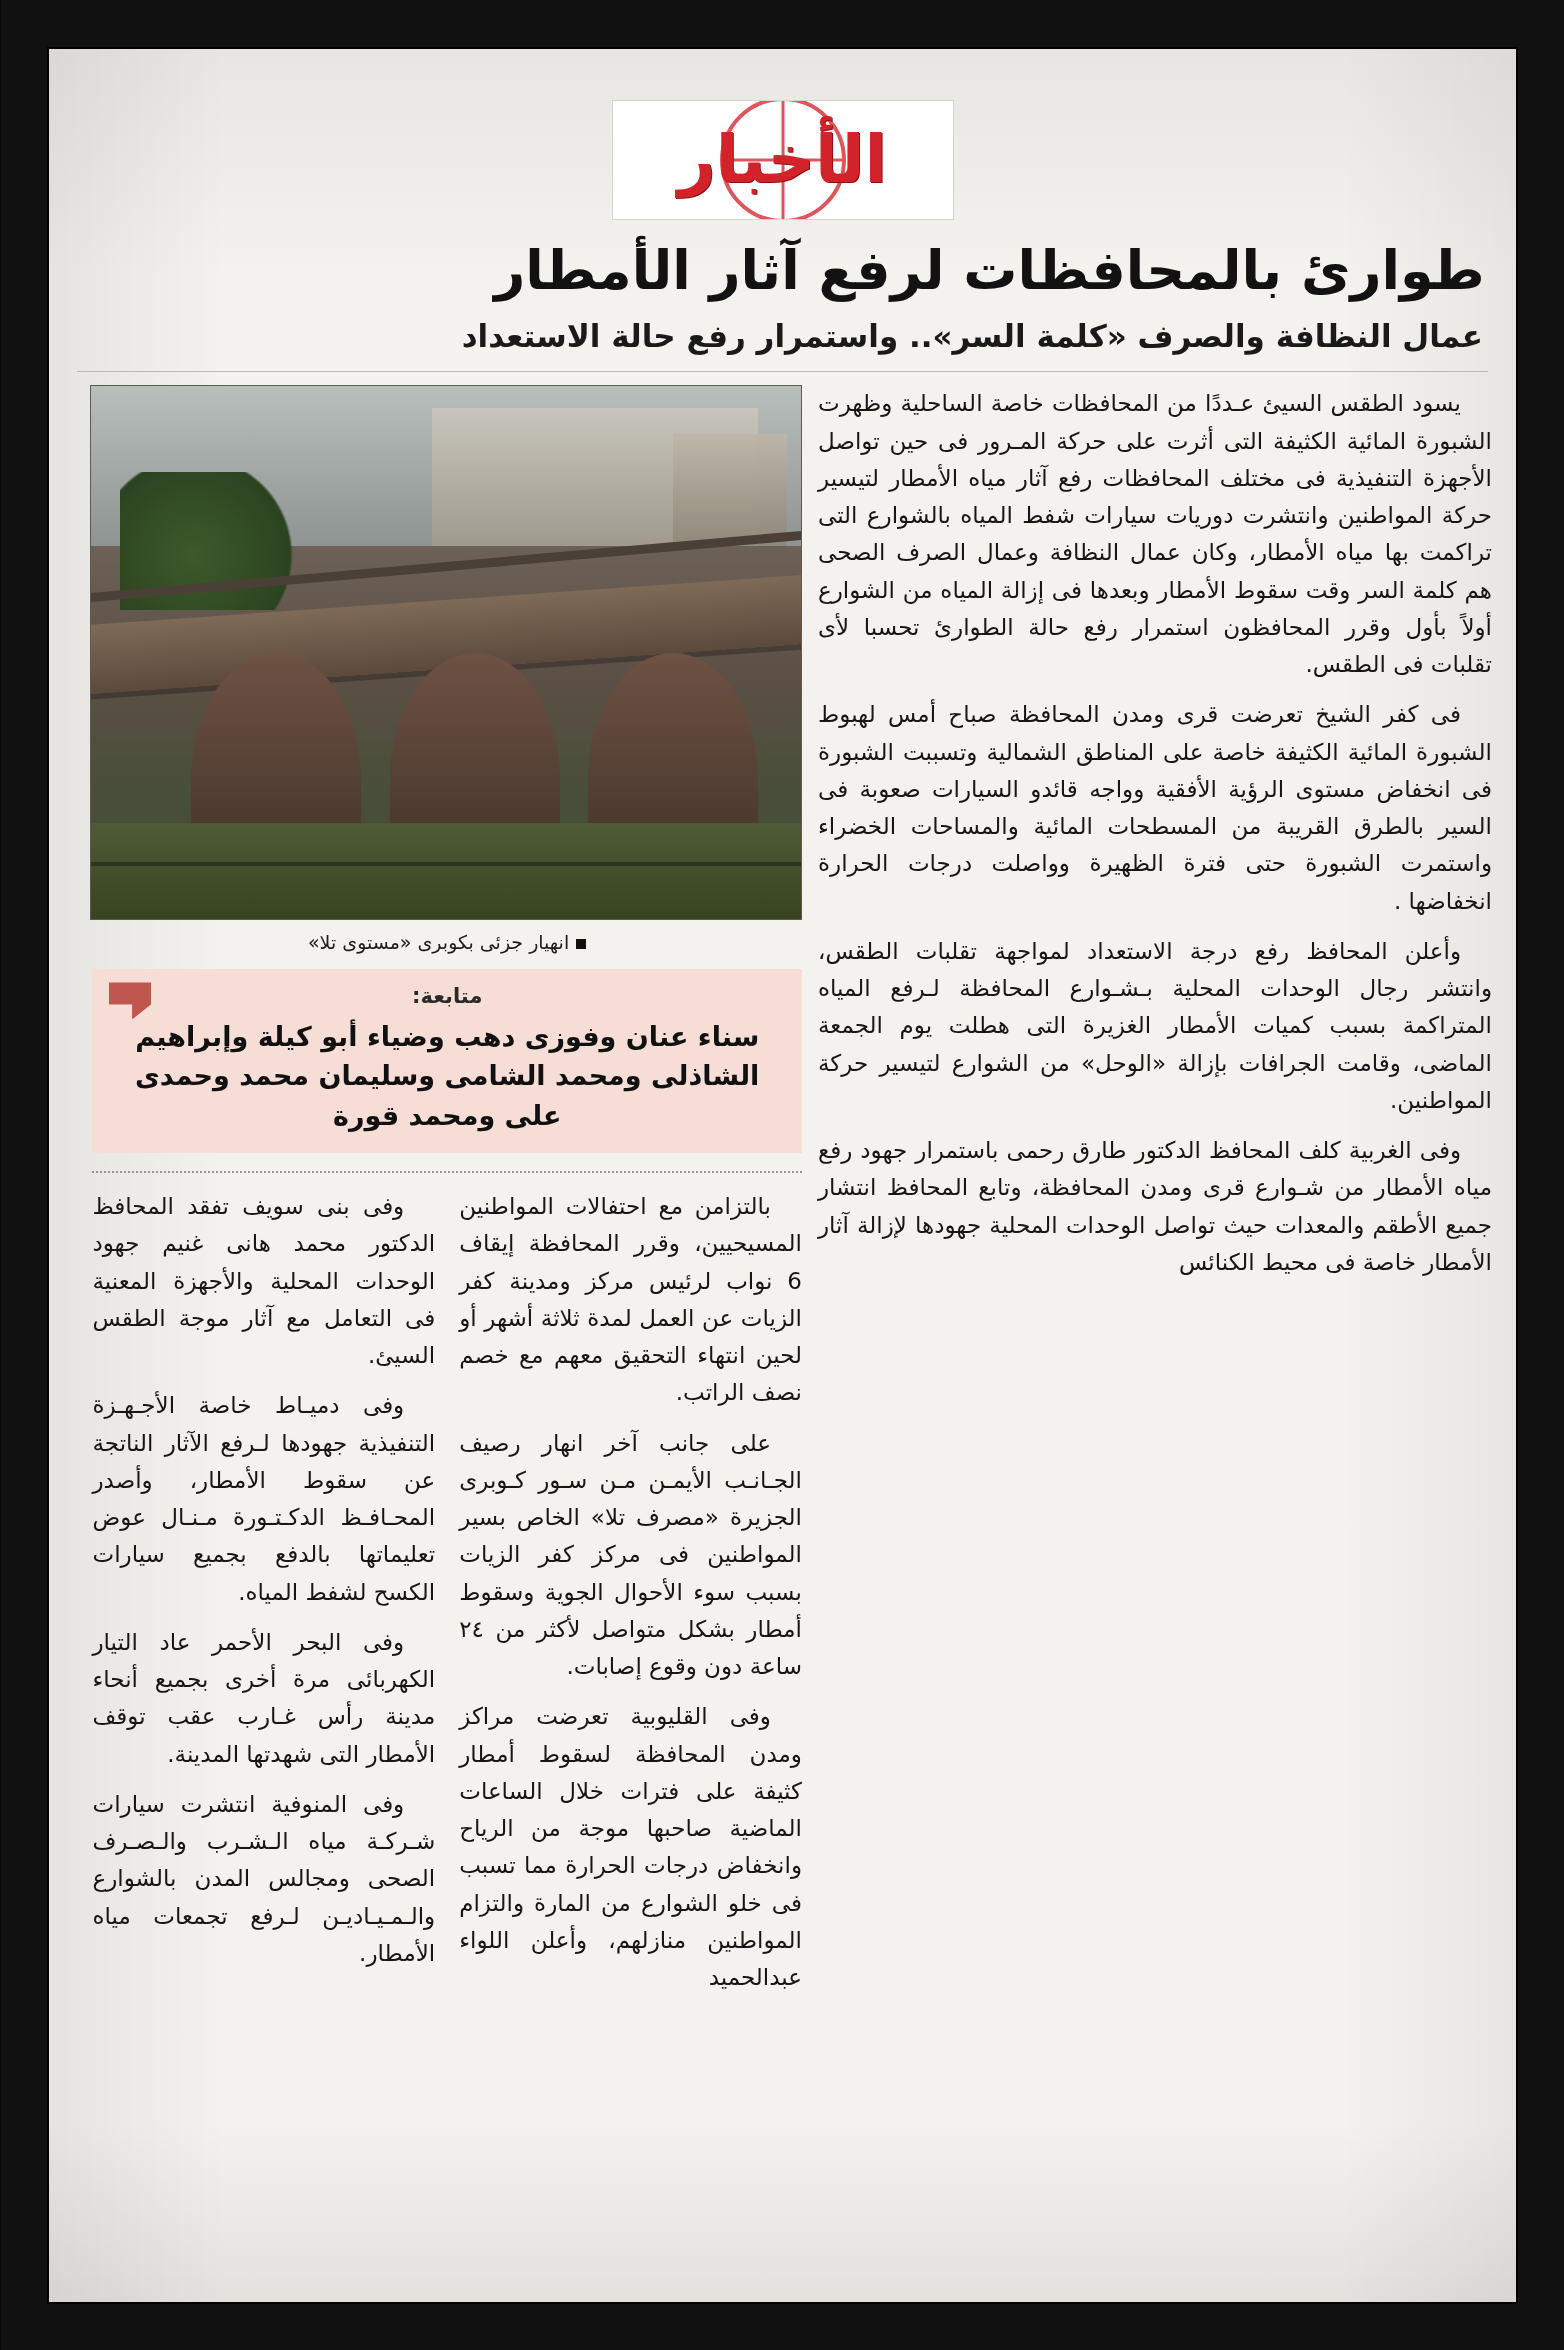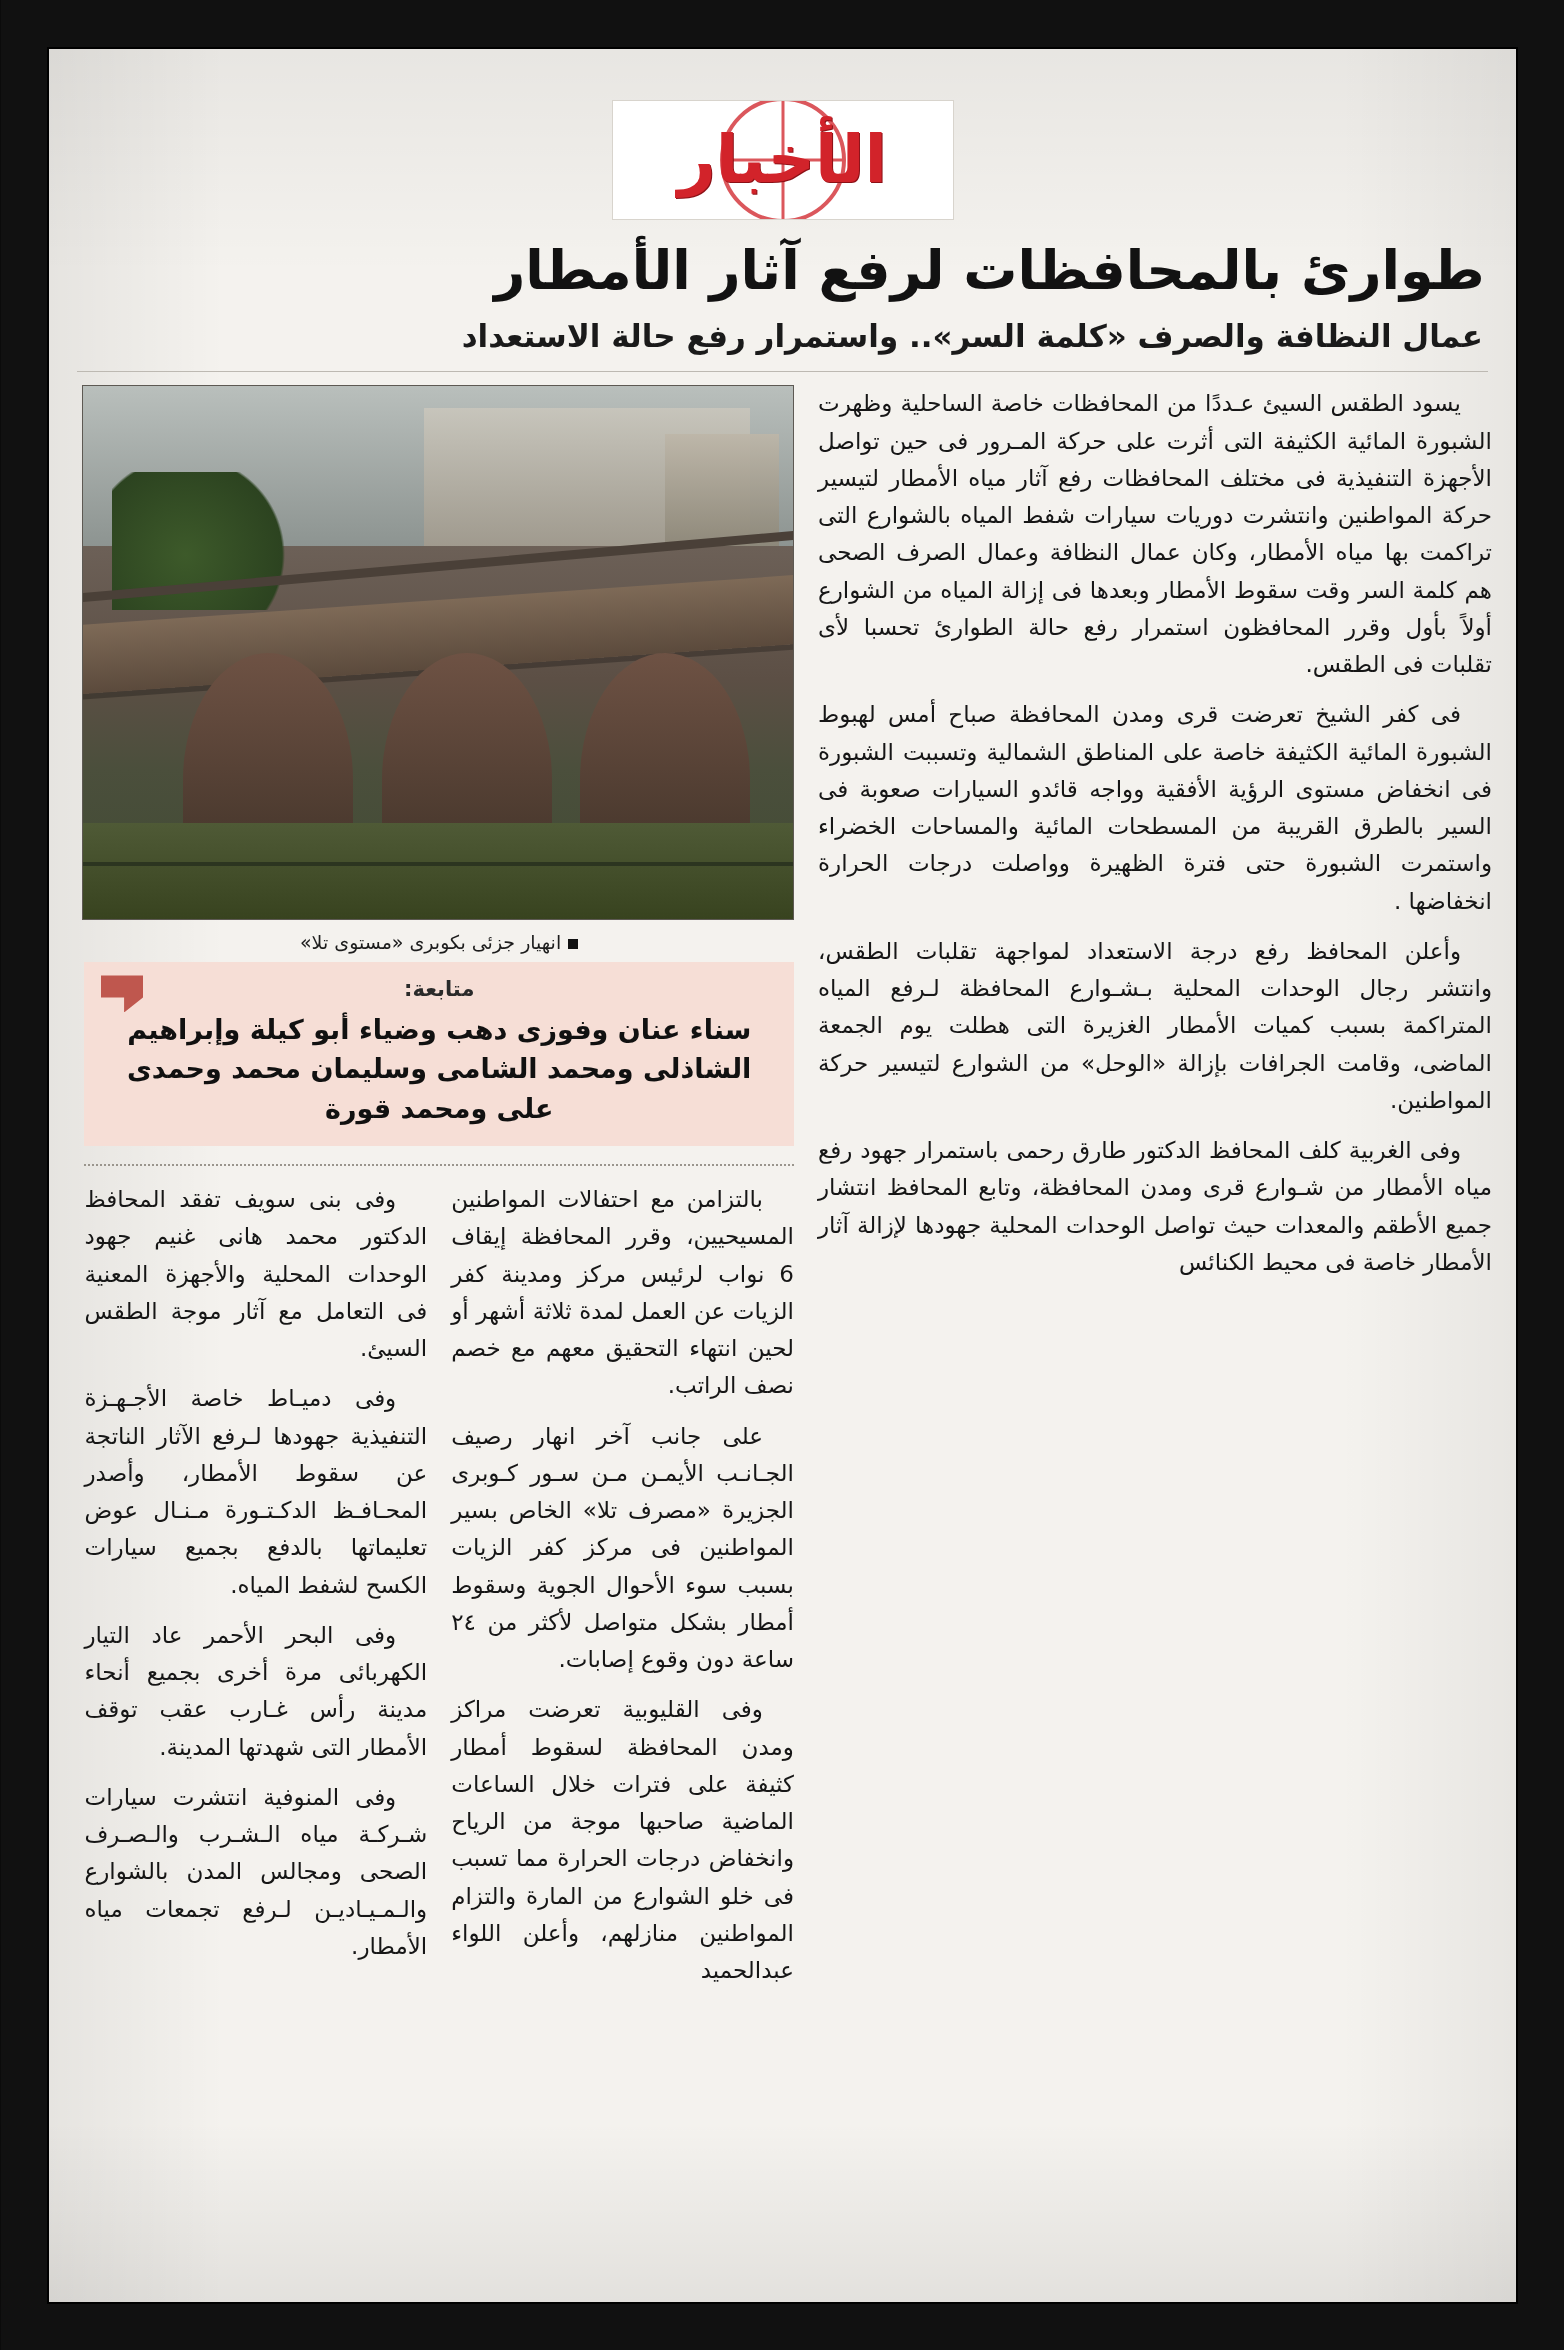--- a/index.html
+++ b/index.html
@@ -80,21 +80,21 @@
     line-height:1.3;
     color:#1a1a1a;
     margin:13px 9.2px 0 9.2px;
   }
 
   .rule{height:1.8px;background:#bdb9b2;margin:14.7px 3.7px 13px 3.7px;}
 
   
   .main{
     display:flex;
-    gap:24px;
+    gap:16px;
     align-items:flex-start;
   }
   .col-right{width:47.5%;}
   .col-left{width:50%;}
 
   
   .photo{
     width:100%;
     height:533px;
     border:1.8px solid #5d5953;
@@ -130,21 +130,21 @@
     text-align:center;
     font-size:19px;
     color:#1c1c1c;
     margin-top:11px;
     font-family:"DejaVu Sans", sans-serif;
   }
   .caption .sq{display:inline-block;width:10px;height:10px;background:#111;margin-left:7.3px;vertical-align:middle;}
 
   
   .followup{
-    margin-top:9px;
+    margin-top:16px;
     background:#f6ded6;
     padding:14.7px 16.5px 18.4px 16.5px;
     position:relative;
   }
   .followup .tag{
     text-align:center;font-weight:bold;font-size:21px;color:#2a2a2a;margin-bottom:9.2px;
   }
   .followup .names{
     text-align:center;font-weight:bold;font-size:27px;line-height:1.45;color:#111;
   }

